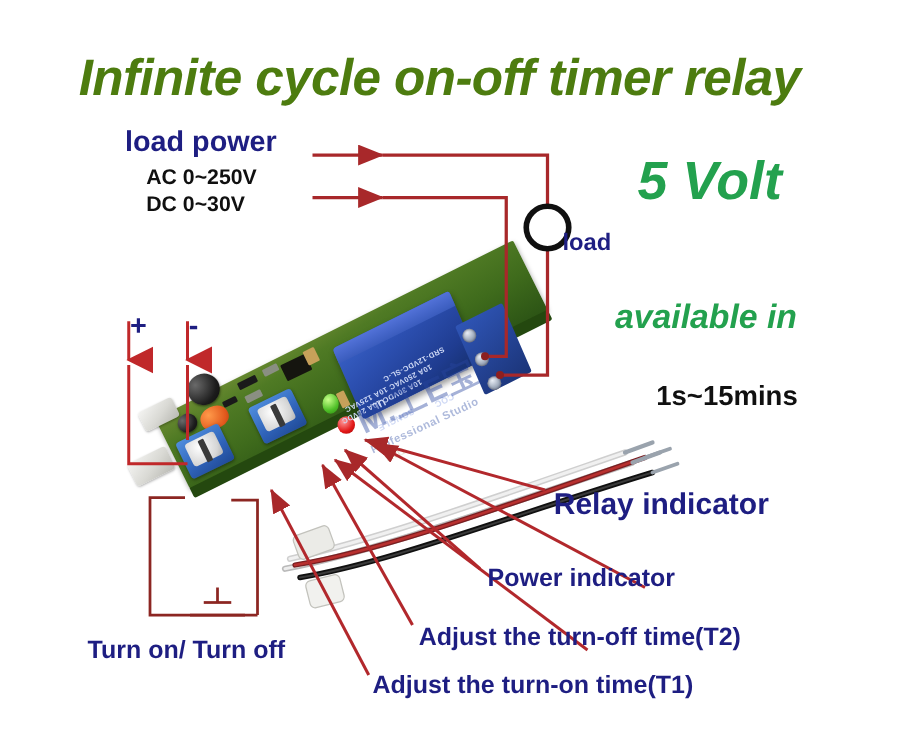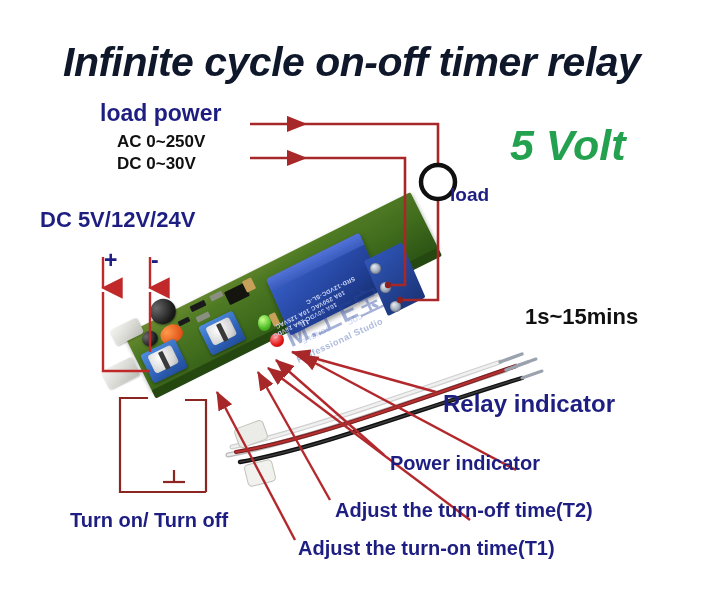--- a/index.html
+++ b/index.html
@@ -9,21 +9,21 @@
     background:#ffffff;
     overflow:hidden;
     font-family:"Liberation Sans", sans-serif;
   }
   .txt{position:absolute;white-space:nowrap;line-height:1;}
 
   
   #title{
     left:63px; top:42px;
     font-size:41px; font-weight:bold; font-style:italic;
-    color:#0f172a;
+    color:#4d7c0f;
     letter-spacing:-0.5px;
   }
 
   
   .blue{color:#1e1e82;font-weight:bold;}
   .black{color:#101010;font-weight:bold;}
   .green{color:#23a14e;font-weight:bold;font-style:italic;text-align:right;}
 
   #load-power{left:100px;top:102px;font-size:23px;}
   #ac-range{left:117px;top:133px;font-size:17px;}
@@ -313,27 +313,27 @@
       <circle cx="400" cy="300" r="3.2" fill="#8c1f1f"></circle>
     </g>
   </svg>
 
   <div class="txt" id="title">Infinite cycle on-off timer relay</div>
 
   <div class="txt blue" id="load-power">load power</div>
   <div class="txt black" id="ac-range">AC 0~250V</div>
   <div class="txt black" id="dc-range">DC 0~30V</div>
 
-  <div class="txt blue" id="dc-input-label">DC 5V/12V/24V</div>
   <div class="txt blue" id="plus-label">+</div>
   <div class="txt blue" id="minus-label">-</div>
 
   <div class="txt blue" id="load-label">load</div>
 
   <div class="txt green" id="five-volt">5 Volt</div>
+  <div class="txt green" id="available-in">available in</div>
   <div class="txt black" id="time-range">1s~15mins</div>
 
   <div class="txt blue" id="relay-ind">Relay indicator</div>
   <div class="txt blue" id="power-ind">Power indicator</div>
   <div class="txt blue" id="adj-off">Adjust the turn-off time(T2)</div>
   <div class="txt blue" id="adj-on">Adjust the turn-on time(T1)</div>
   <div class="txt blue" id="turn-onoff">Turn on/ Turn off</div>
 
 </div>
 

